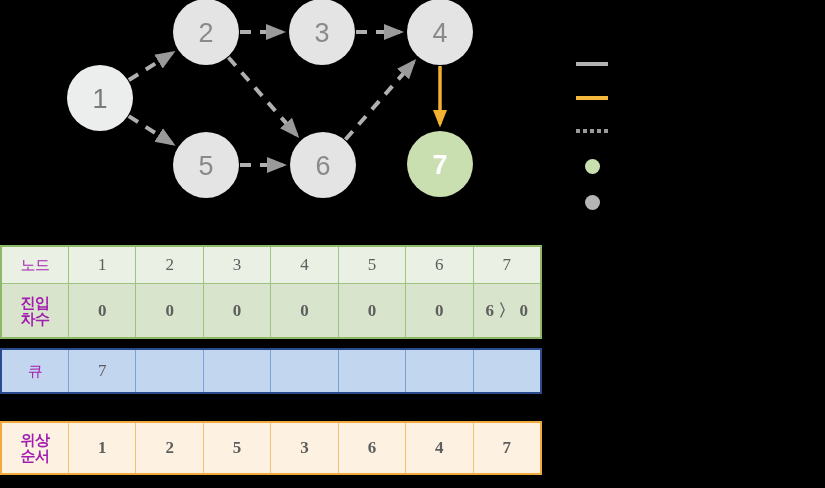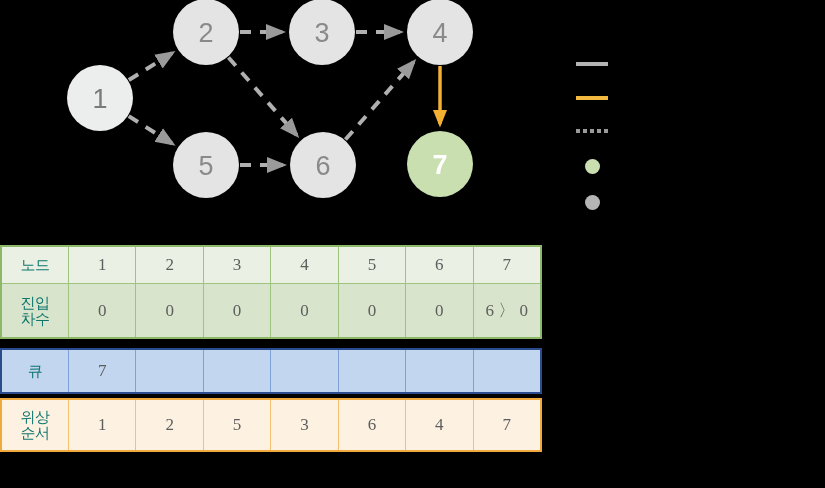--- a/index.html
+++ b/index.html
@@ -85,38 +85,38 @@
     text-align: center;
     vertical-align: middle;
     color: #5e5e5e;
     font-size: 17px;
     font-family: "Liberation Serif", serif;
     padding: 0;
   }
   td.rowlabel {
     font-family: "Liberation Sans", sans-serif;
     font-size: 15px;
-    color: #0f766e;
+    color: #a21caf;
     width: 66px;
     line-height: 1.05;
     letter-spacing: -0.5px;
   }
 
   
   #degree-table { border: 2px solid #8cb867; }
   #degree-table td { border: 1px solid #9ec47f; }
   #degree-table tr.head td { background: #eaf1e4; height: 36px; }
-  #degree-table tr.deg  td { background: #d8e4cb; height: 53px; }
+  #degree-table tr.deg  td { background: #d8e4cb; height: 53px; font-weight: bold; }
 
   
   #queue-table { border: 2px solid #2a4b8d; margin-top: 9px; }
   #queue-table td { border: 1px solid #7da0d6; background: #c2d6ef; height: 42px; }
 
   
-  #order-table { border: 2px solid #f0a93c; margin-top: 4px; }
+  #order-table { border: 2px solid #f0a93c; margin-top: 27px; font-weight: bold; }
   #order-table td { border: 1px solid #f5c070; background: #fdf2e2; height: 50px; }
 
   .stack-label span { display: block; }
 </style>
 </head>
 <body>
 
 <div id="graph-panel">
   <svg id="graph-svg" width="560" height="230">
     <defs>

